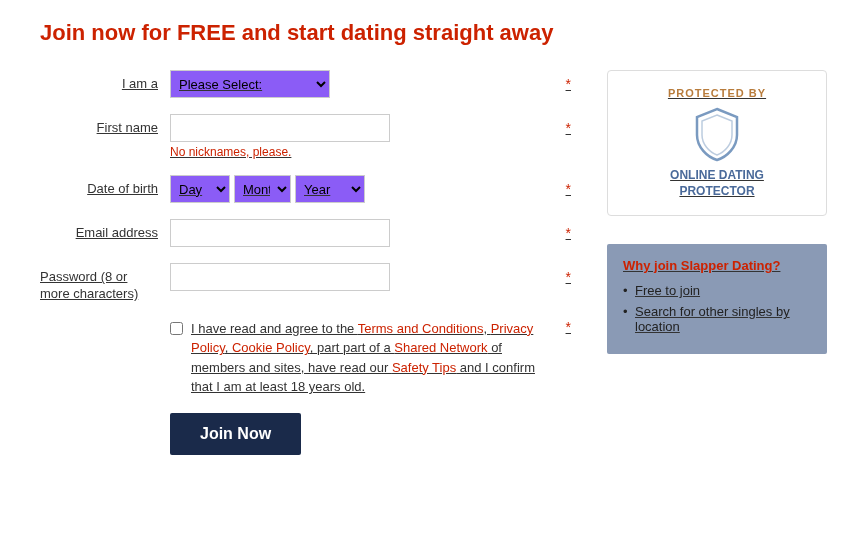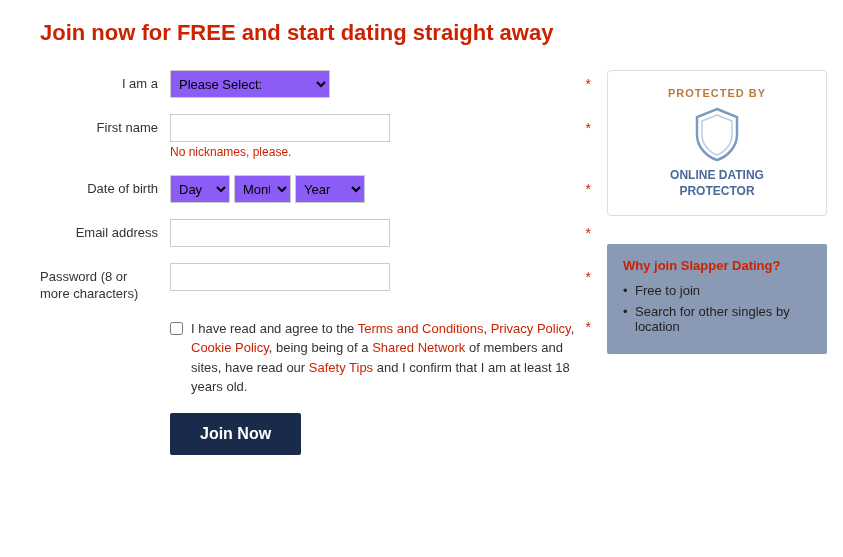--- a/index.html
+++ b/index.html
@@ -15,21 +15,22 @@
       padding: 20px 16px 30px 40px;
     }
     .page-title {
       color: #cc2200;
       font-size: 22px;
       font-weight: bold;
       margin-bottom: 24px;
     }
     .main-content {
       display: flex;
-      gap: 16px;
+      gap: 36px;
+      text-decoration: underline;
     }
     .form-section {
       flex: 1;
     }
     .form-row {
       display: flex;
       align-items: flex-start;
       margin-bottom: 16px;
     }
     .form-label {
@@ -284,21 +285,21 @@
         <div class="form-label label-multiline">Password (8 or more characters)</div>
         <div class="form-control-wrapper">
           <input type="password" style="">
         </div>
         <span class="required-star">*</span>
       </div>
 
       <div class="terms-row">
         <input type="checkbox" style="">
         <span class="terms-text">
-          <span>I have read and agree to the </span><a href="#">Terms and Conditions</a><span>, </span><a href="#">Privacy Policy</a><span>, </span><a href="#">Cookie Policy</a><span>, being being of a </span><a href="#">Shared Network</a><span> of members and sites, have read our </span><a href="#">Safety Tips</a><span> and I confirm that I am at least 18 years old.</span>
+          <span>I have read and agree to the </span><a href="#">Terms and Conditions</a><span>, </span><a href="#">Privacy Policy</a><span>, </span><a href="#">Cookie Policy</a><span>, part part of a </span><a href="#">Shared Network</a><span> of members and sites, have read our </span><a href="#">Safety Tips</a><span> and I confirm that I am at least 18 years old.</span>
         </span>
         <span class="required-terms">*</span>
       </div>
 
       <div class="join-btn-row">
         <button class="join-button">Join Now</button>
       </div>
     </div>
 
     <div class="right-section">

